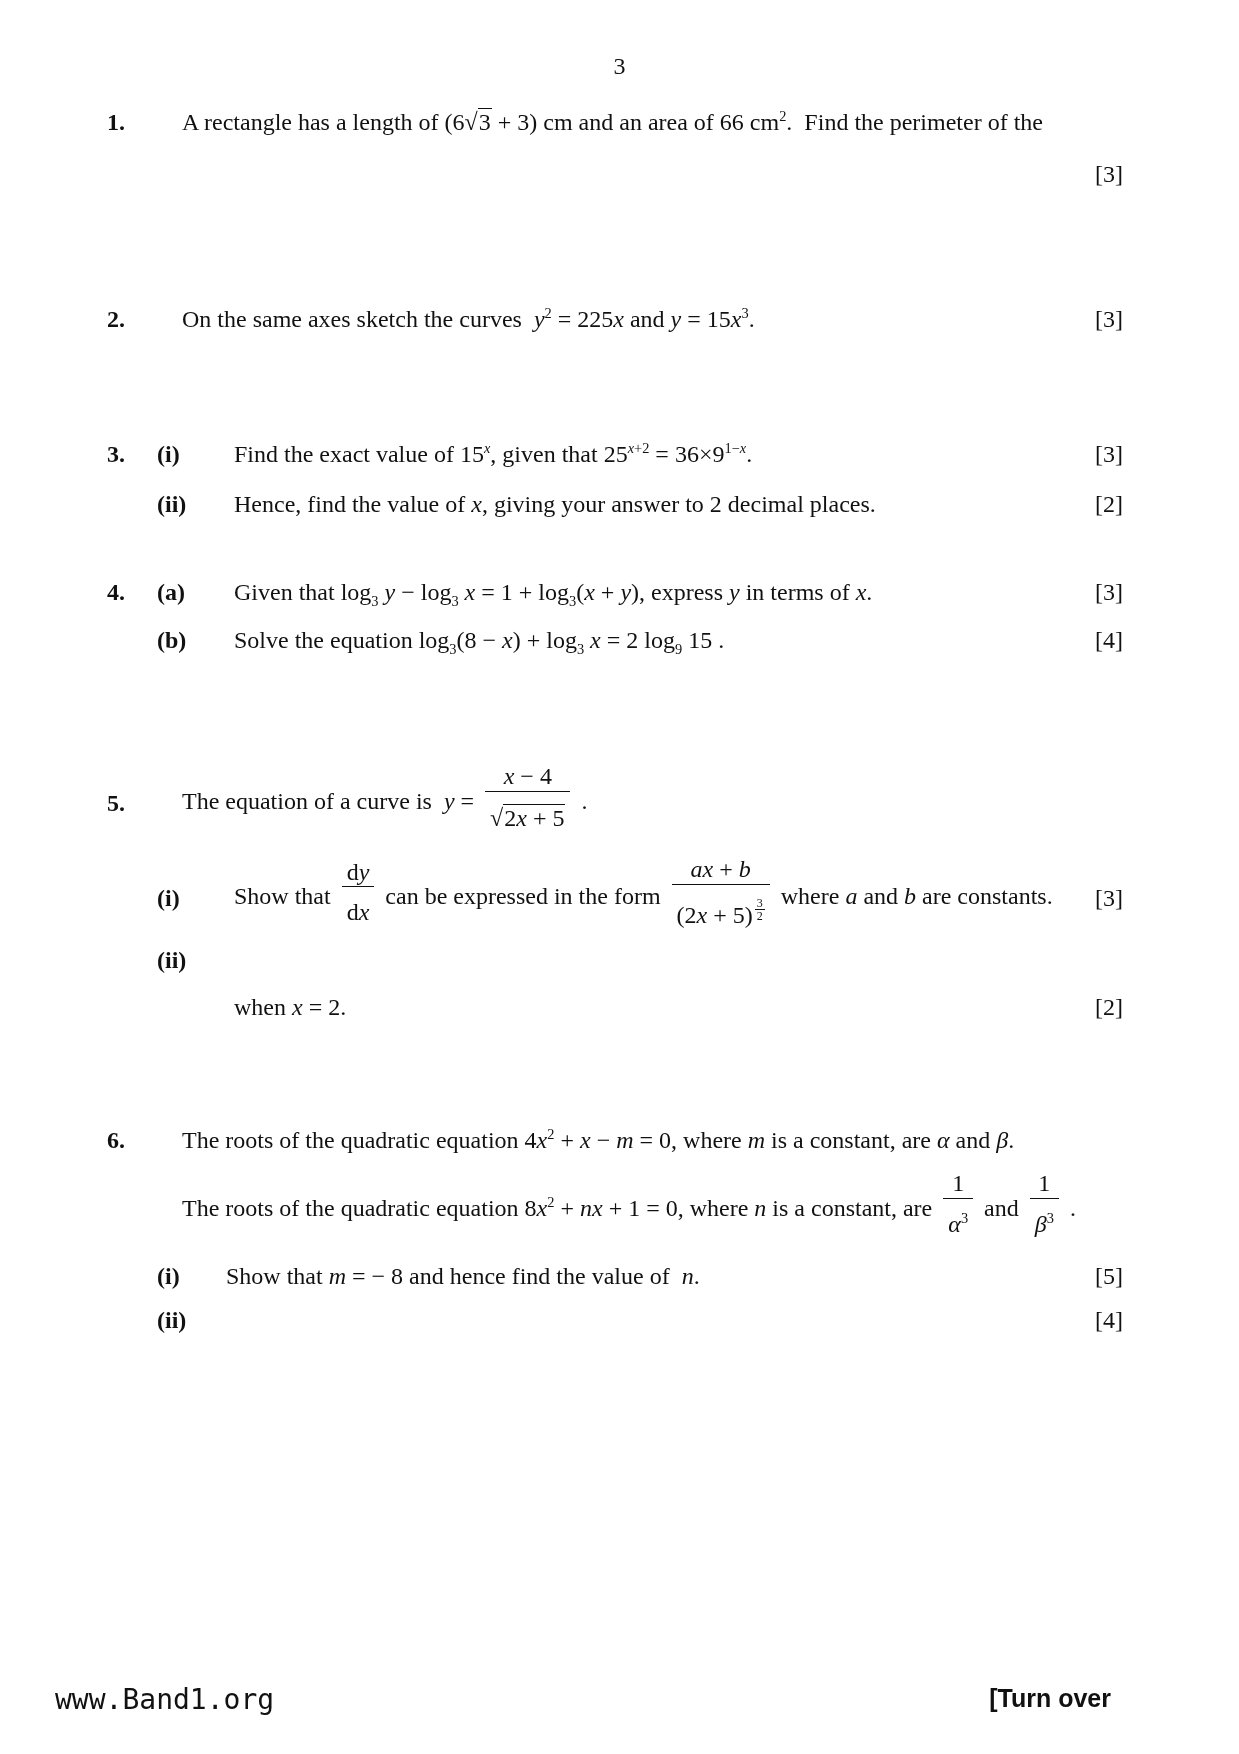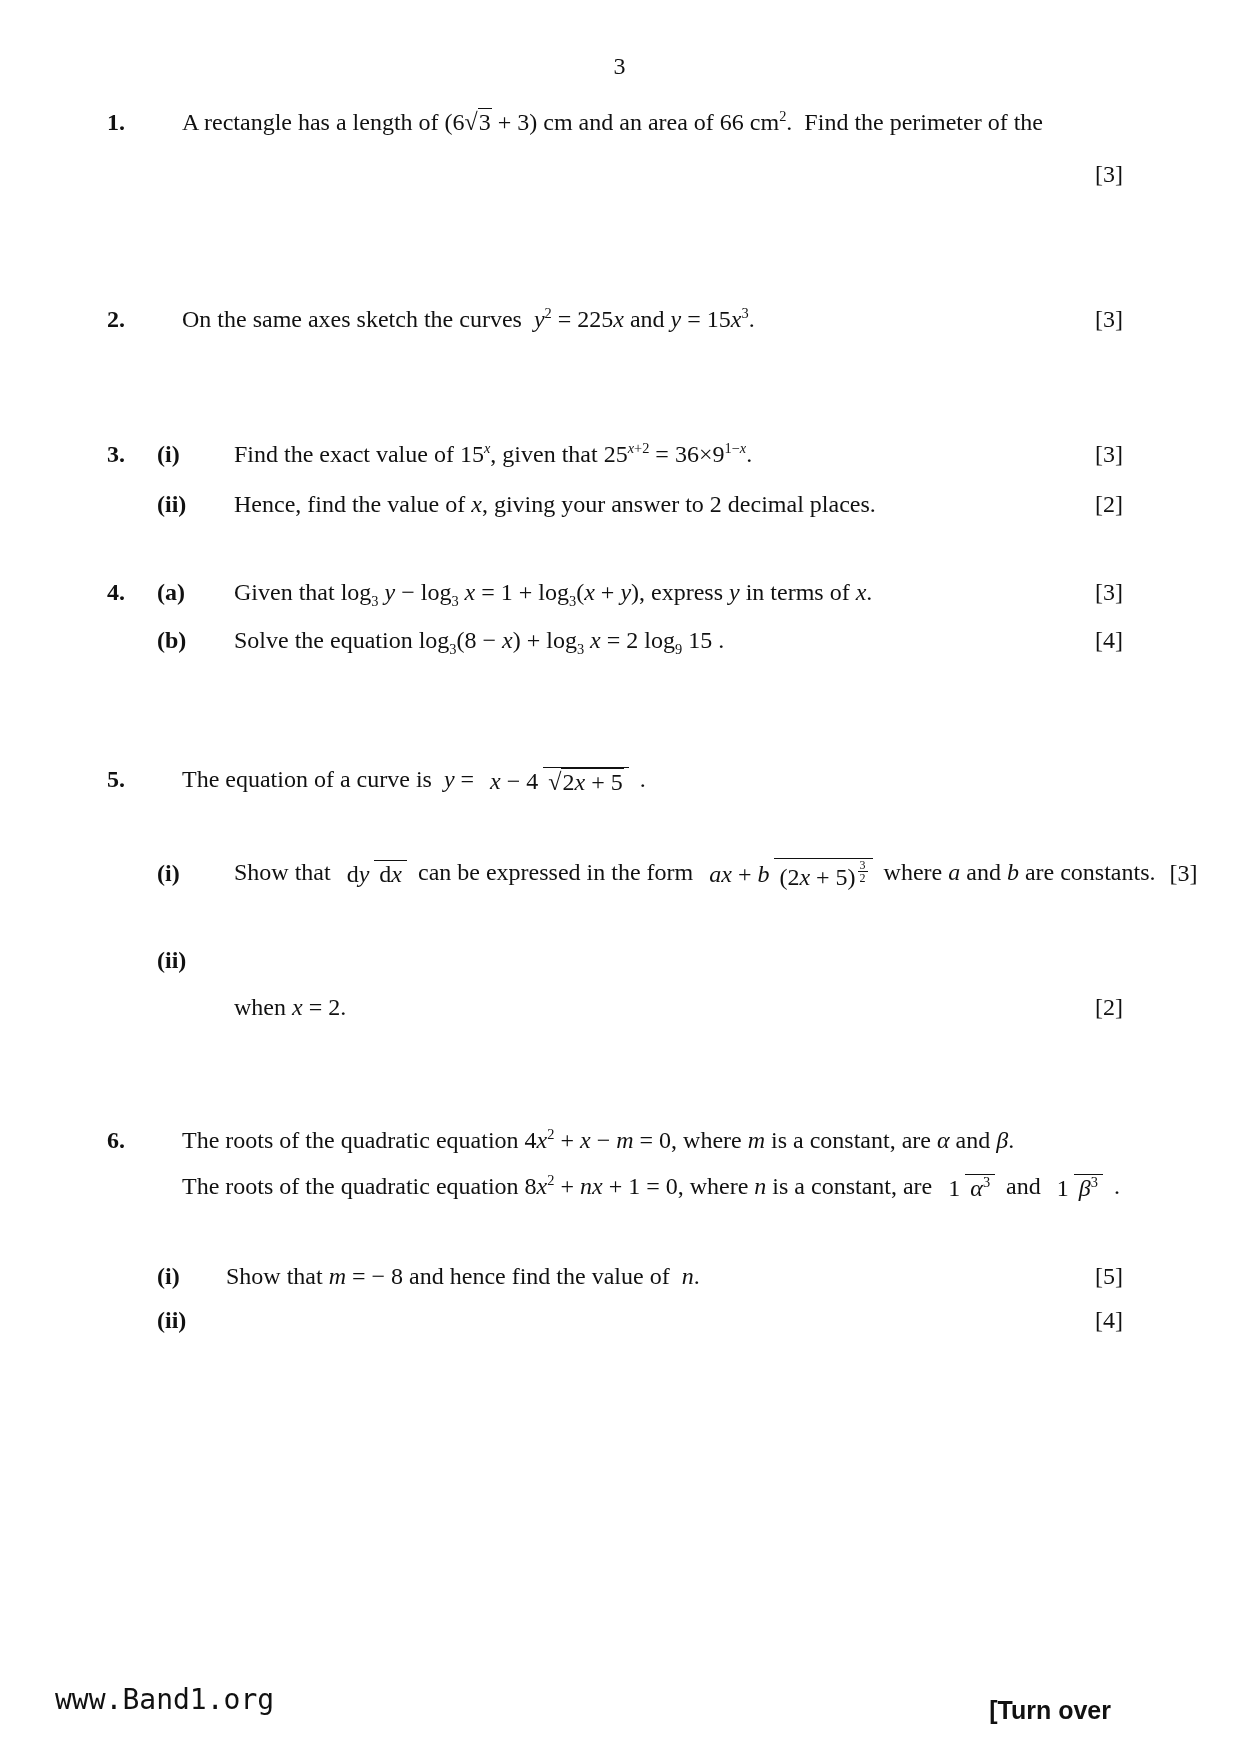--- a/index.html
+++ b/index.html
@@ -16,35 +16,35 @@
   .partn { flex:0 0 44px; font-weight:700; }
   .sp50 { flex:0 0 50px; }
   .sp52 { flex:0 0 52px; }
   .content { flex:0 1 auto;margin-left:25px; }
   .nw { white-space:nowrap; }
   .marks { margin-left:auto; padding-left:14px; white-space:nowrap; }
   sup { font-size:0.60em; line-height:0; }
   sub { font-size:0.60em; line-height:0; }
   i { font-style:italic; }
   
-  .fr { display:inline-flex; align-items:center;
+  .fr { display:inline-flex; flex-direction:column; align-items:center;
         vertical-align:middle; line-height:1.15; text-align:center; margin:0 5px; }
   .fr .nu { padding:0 5px; }
-  .fr .de { border-top:1.6px solid #111; padding:0 5px; }
+  .fr .de { border-top:1.6px solid #111; padding:12px 5px; }
   
   .sfr { display:inline-flex; flex-direction:column; align-items:center;
          font-size:0.50em; line-height:1.05; vertical-align:16px; margin-left:2px; }
   .sfr .b { border-top:1px solid #111; padding:0 2px; }
   
   .rt { white-space:nowrap; }
   .rt .ov { border-top:1.6px solid #111; display:inline-block; line-height:1.1; padding:0 1px; }
   .footer-site { position:absolute; left:55px; top:1681px;
                  font-family:"DejaVu Sans Mono", monospace; font-size:28px; }
   .footer-turn { position:absolute; right:128px; top:1682px;
-                 font-family:"Liberation Sans", sans-serif; font-weight:700; font-size:25px;margin-top:12px; }
+                 font-family:"Liberation Sans", sans-serif; font-weight:700; font-size:25px; }
 </style>
 </head>
 <body>
 
 <div class="page">
 
   <div class="pageno">3</div>
 
   <div class="row" style="top:106px">
     <span class="qnum">1.</span>

